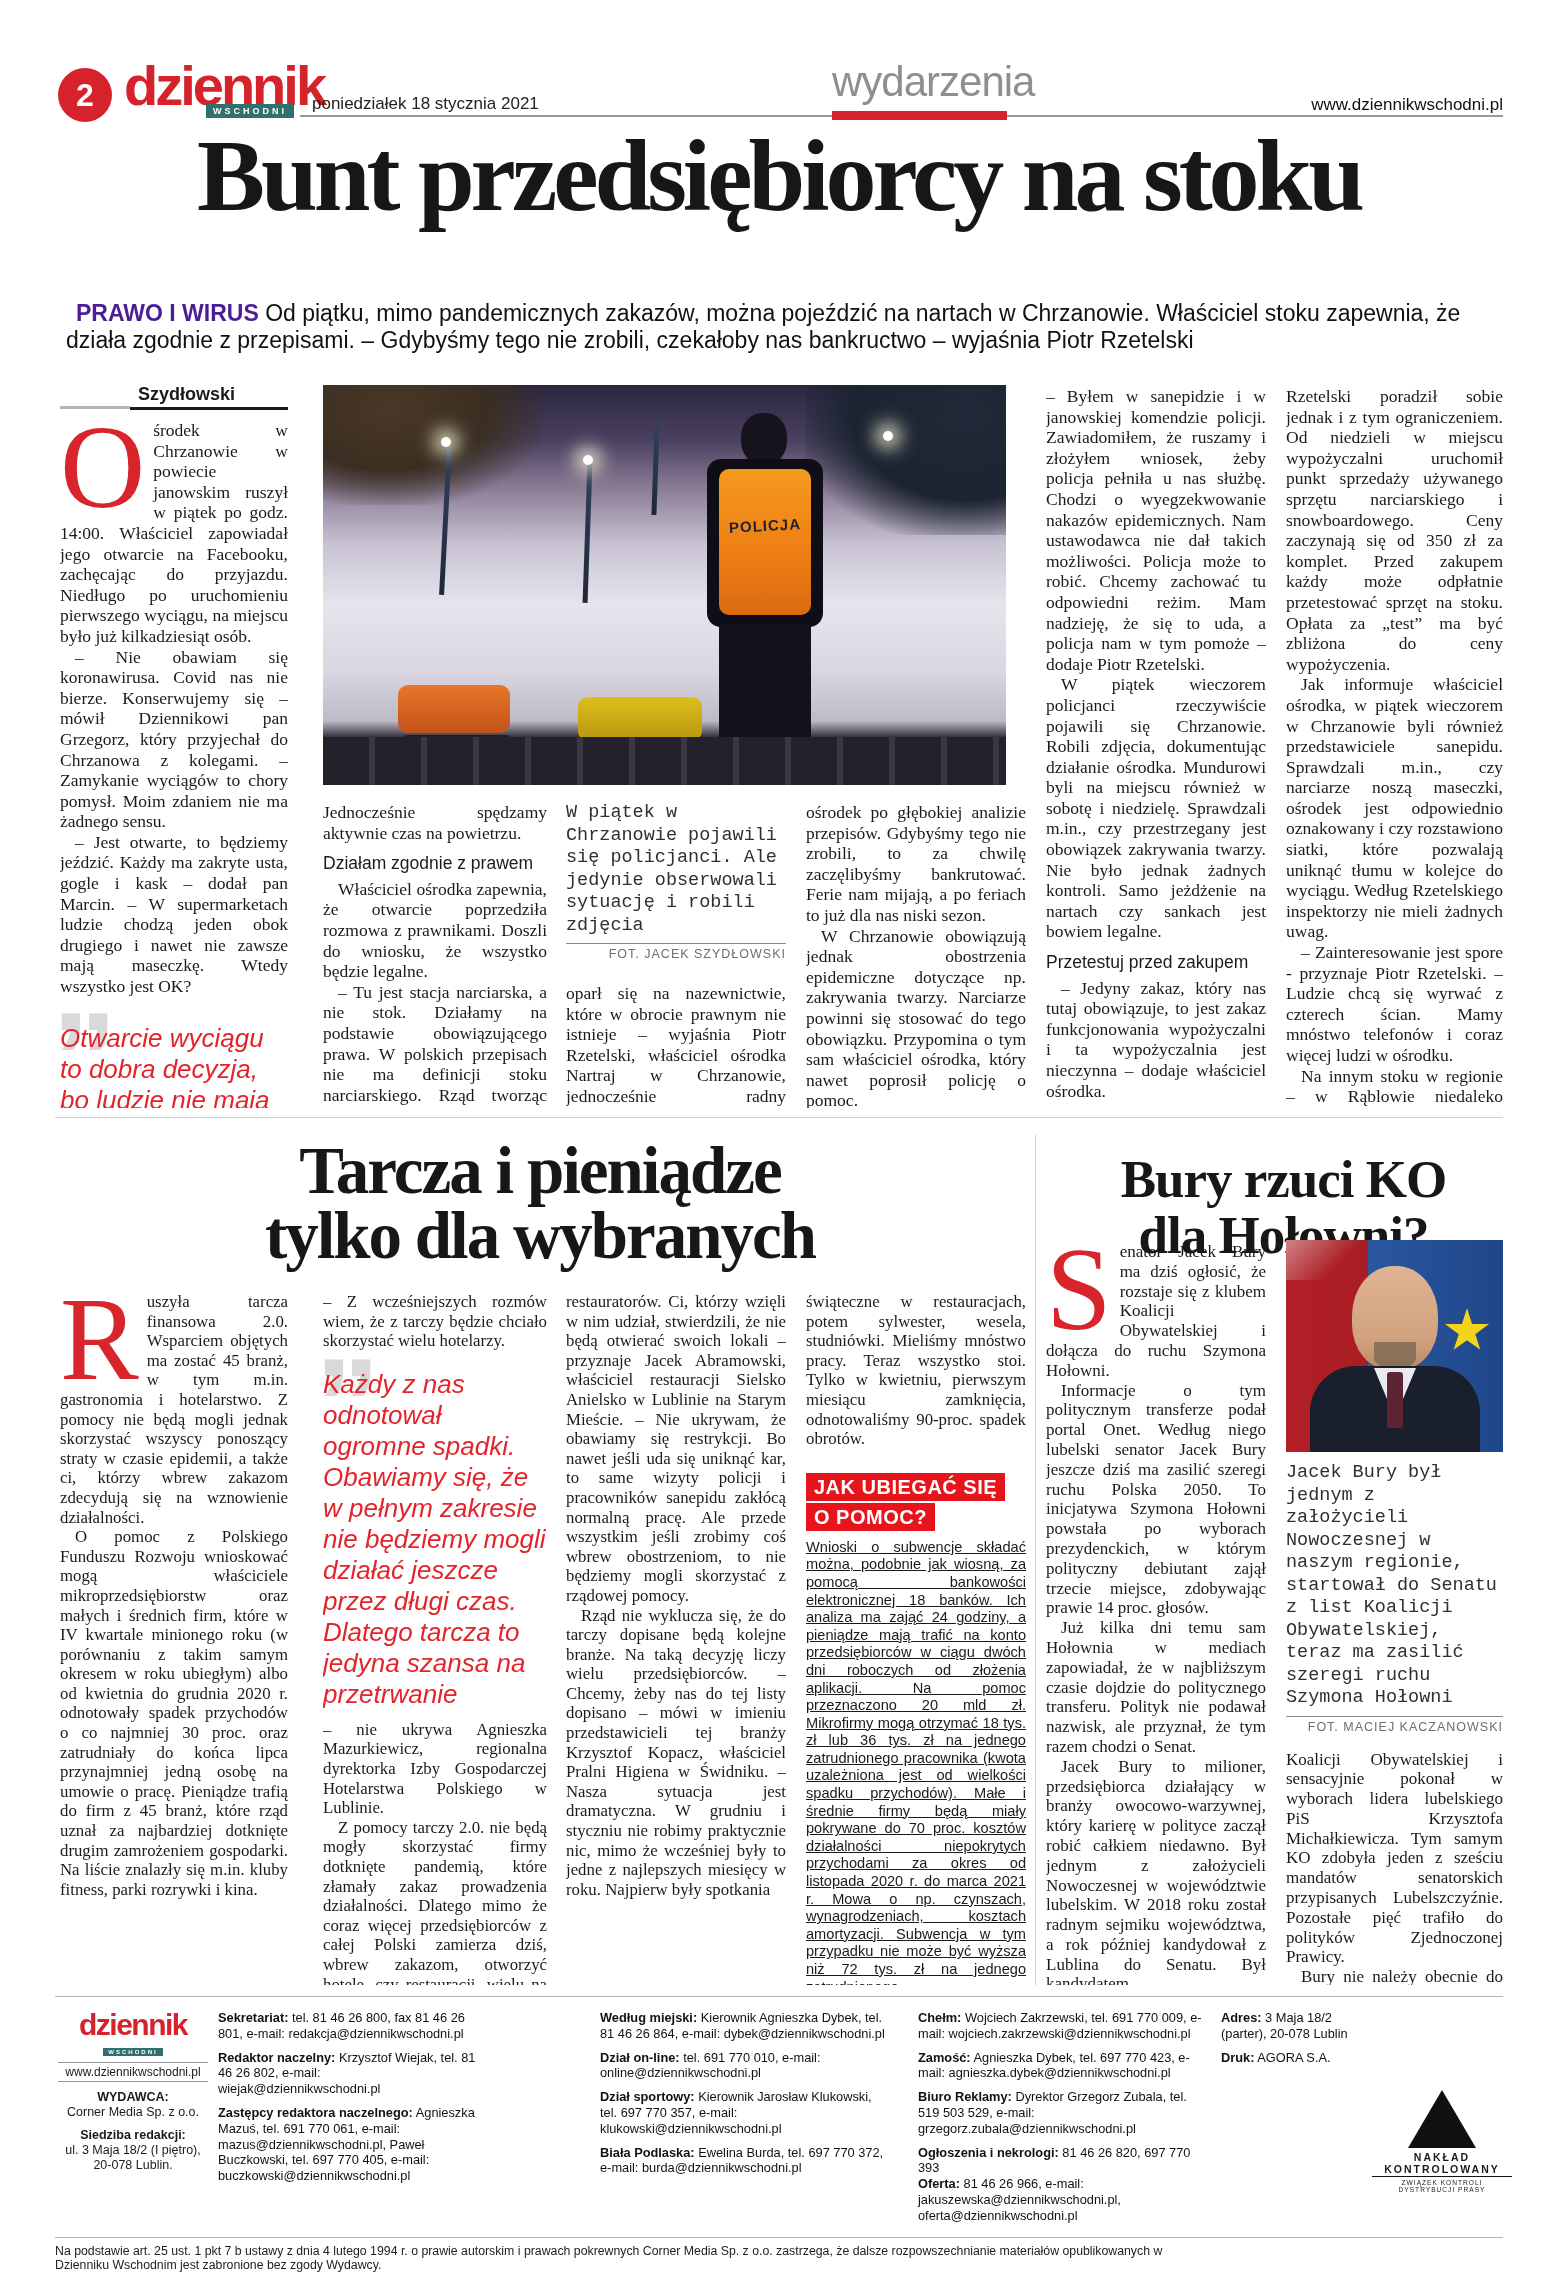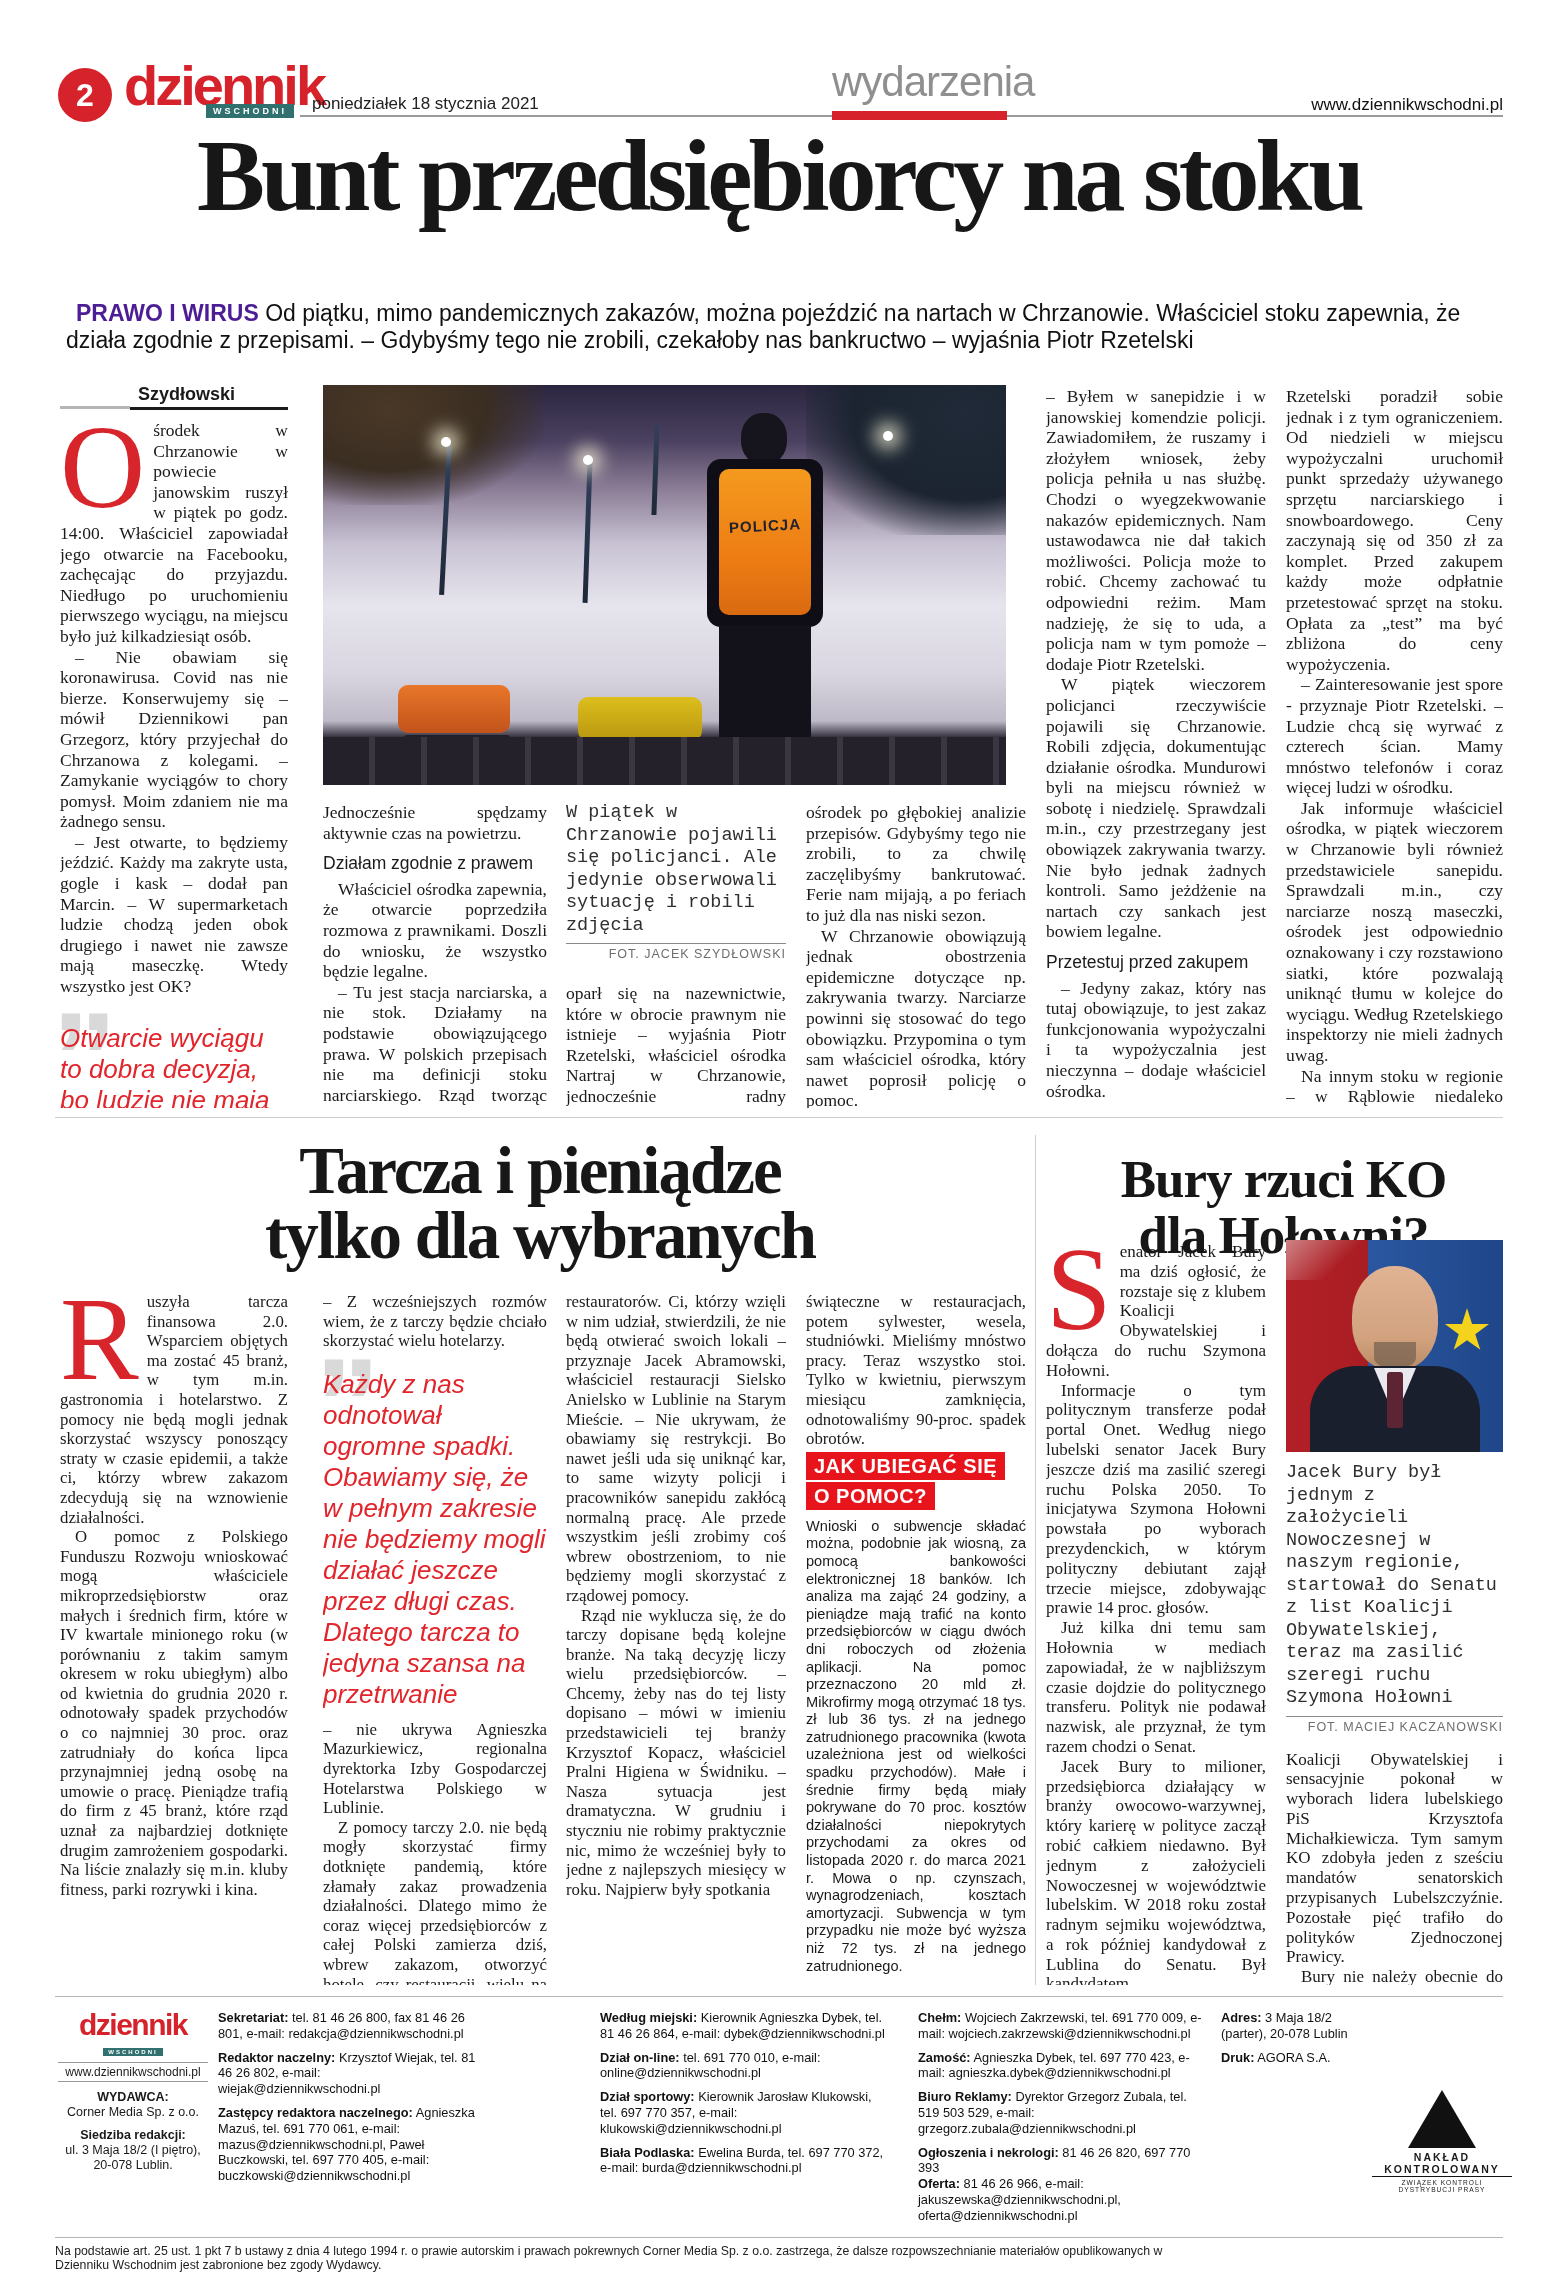--- a/index.html
+++ b/index.html
@@ -206,22 +206,22 @@
 
   <div class="abs body-text" style="left:1046px;top:386px;width:220px;height:722px;overflow:hidden;">
     <p>– Byłem w sanepidzie i w janowskiej komendzie policji. Zawiadomiłem, że ruszamy i złożyłem wniosek, żeby policja pełniła u nas służbę. Chodzi o wyegzekwowanie nakazów epidemicznych. Nam ustawodawca nie dał takich możliwości. Policja może to robić. Chcemy zachować tu odpowiedni reżim. Mam nadzieję, że się to uda, a policja nam w tym pomoże – dodaje Piotr Rzetelski.</p>
     <p class="ind">W piątek wieczorem policjanci rzeczywiście pojawili się Chrzanowie. Robili zdjęcia, dokumentując działanie ośrodka. Mundurowi byli na miejscu również w sobotę i niedzielę. Sprawdzali m.in., czy przestrzegany jest obowiązek zakrywania twarzy. Nie było jednak żadnych kontroli. Samo jeżdżenie na nartach czy sankach jest bowiem legalne.</p>
     <p class="subhd">Przetestuj przed zakupem</p>
     <p class="ind">– Jedyny zakaz, który nas tutaj obowiązuje, to jest zakaz funkcjonowania wypożyczalni i ta wypożyczalnia jest nieczynna – dodaje właściciel ośrodka.</p>
   </div>
 
   <div class="abs body-text" style="left:1286px;top:386px;width:217px;height:722px;overflow:hidden;">
     <p>Rzetelski poradził sobie jednak i z tym ograniczeniem. Od niedzieli w miejscu wypożyczalni uruchomił punkt sprzedaży używanego sprzętu narciarskiego i snowboardowego. Ceny zaczynają się od 350 zł za komplet. Przed zakupem każdy może odpłatnie przetestować sprzęt na stoku. Opłata za „test” ma być zbliżona do ceny wypożyczenia.</p>
+    <p class="ind">Jak informuje właściciel ośrodka, w piątek wieczorem w Chrzanowie byli również przedstawiciele sanepidu. Sprawdzali m.in., czy narciarze noszą maseczki, ośrodek jest odpowiednio oznakowany i czy rozstawiono siatki, które pozwalają uniknąć tłumu w kolejce do wyciągu. Według Rzetelskiego inspektorzy nie mieli żadnych uwag.</p>
     <p class="ind">– Zainteresowanie jest spore - przyznaje Piotr Rzetelski. – Ludzie chcą się wyrwać z czterech ścian. Mamy mnóstwo telefonów i coraz więcej ludzi w ośrodku.</p>
-    <p class="ind">Jak informuje właściciel ośrodka, w piątek wieczorem w Chrzanowie byli również przedstawiciele sanepidu. Sprawdzali m.in., czy narciarze noszą maseczki, ośrodek jest odpowiednio oznakowany i czy rozstawiono siatki, które pozwalają uniknąć tłumu w kolejce do wyciągu. Według Rzetelskiego inspektorzy nie mieli żadnych uwag.</p>
     <p class="ind">Na innym stoku w regionie – w Rąblowie niedaleko Lublina – wczoraj wyciągi nie działały. Ale na górce pojawiły się tłumy saneczkarzy</p>
   </div>
 
   <div class="abs story-rule-h"></div>
   <div class="abs vert-rule"></div>
 
   <h2 class="abs shield-headline" style="margin:0;">
     <span>Tarcza i pieniądze</span><br>
     <span>tylko dla wybranych</span>
   </h2>
@@ -245,21 +245,21 @@
 
     <div class="abs body-text" style="left:566px;top:1292px;width:220px;height:693px;overflow:hidden;">
       <p>restauratorów. Ci, którzy wzięli w nim udział, stwierdzili, że nie będą otwierać swoich lokali – przyznaje Jacek Abramowski, właściciel restauracji Sielsko Anielsko w Lublinie na Starym Mieście. – Nie ukrywam, że obawiamy się restrykcji. Bo nawet jeśli uda się uniknąć kar, to same wizyty policji i pracowników sanepidu zakłócą normalną pracę. Ale przede wszystkim jeśli zrobimy coś wbrew obostrzeniom, to nie będziemy mogli skorzystać z rządowej pomocy.</p>
       <p class="ind">Rząd nie wyklucza się, że do tarczy dopisane będą kolejne branże. Na taką decyzję liczy wielu przedsiębiorców. – Chcemy, żeby nas do tej listy dopisano – mówi w imieniu przedstawicieli tej branży Krzysztof Kopacz, właściciel Pralni Higiena w Świdniku. – Nasza sytuacja jest dramatyczna. W grudniu i styczniu nie robimy praktycznie nic, mimo że wcześniej były to jedne z najlepszych miesięcy w roku. Najpierw były spotkania</p>
     </div>
 
     <div class="abs" style="left:806px;top:1292px;width:220px;height:693px;overflow:hidden;">
       <div class="body-text">
           <p>świąteczne w restauracjach, potem sylwester, wesela, studniówki. Mieliśmy mnóstwo pracy. Teraz wszystko stoi. Tylko w kwietniu, pierwszym miesiącu zamknięcia, odnotowaliśmy 90-proc. spadek obrotów.</p>
         </div>
-      <div style="margin-top:3px;">
+      <div style="margin-top:24px;text-decoration:underline;">
         <span class="infobox-title">JAK UBIEGAĆ SIĘ</span><br>
         <span class="infobox-title" style="margin-top:2px;">O POMOC?</span>
         <div class="infobox-body">Wnioski o subwencje składać można, podobnie jak wiosną, za pomocą bankowości elektronicznej 18 banków. Ich analiza ma zająć 24 godziny, a pieniądze mają trafić na konto przedsiębiorców w ciągu dwóch dni roboczych od złożenia aplikacji. Na pomoc przeznaczono 20 mld zł. Mikrofirmy mogą otrzymać 18 tys. zł lub 36 tys. zł na jednego zatrudnionego pracownika (kwota uzależniona jest od wielkości spadku przychodów). Małe i średnie firmy będą miały pokrywane do 70 proc. kosztów działalności niepokrytych przychodami za okres od listopada 2020 r. do marca 2021 r. Mowa o np. czynszach, wynagrodzeniach, kosztach amortyzacji. Subwencja w tym przypadku nie może być wyższa niż 72 tys. zł na jednego zatrudnionego.</div>
       </div>
 
     </div>
   </div>
 
   <h2 class="abs bury-headline" style="margin:9px;">
     <span>Bury rzuci KO</span><br>

